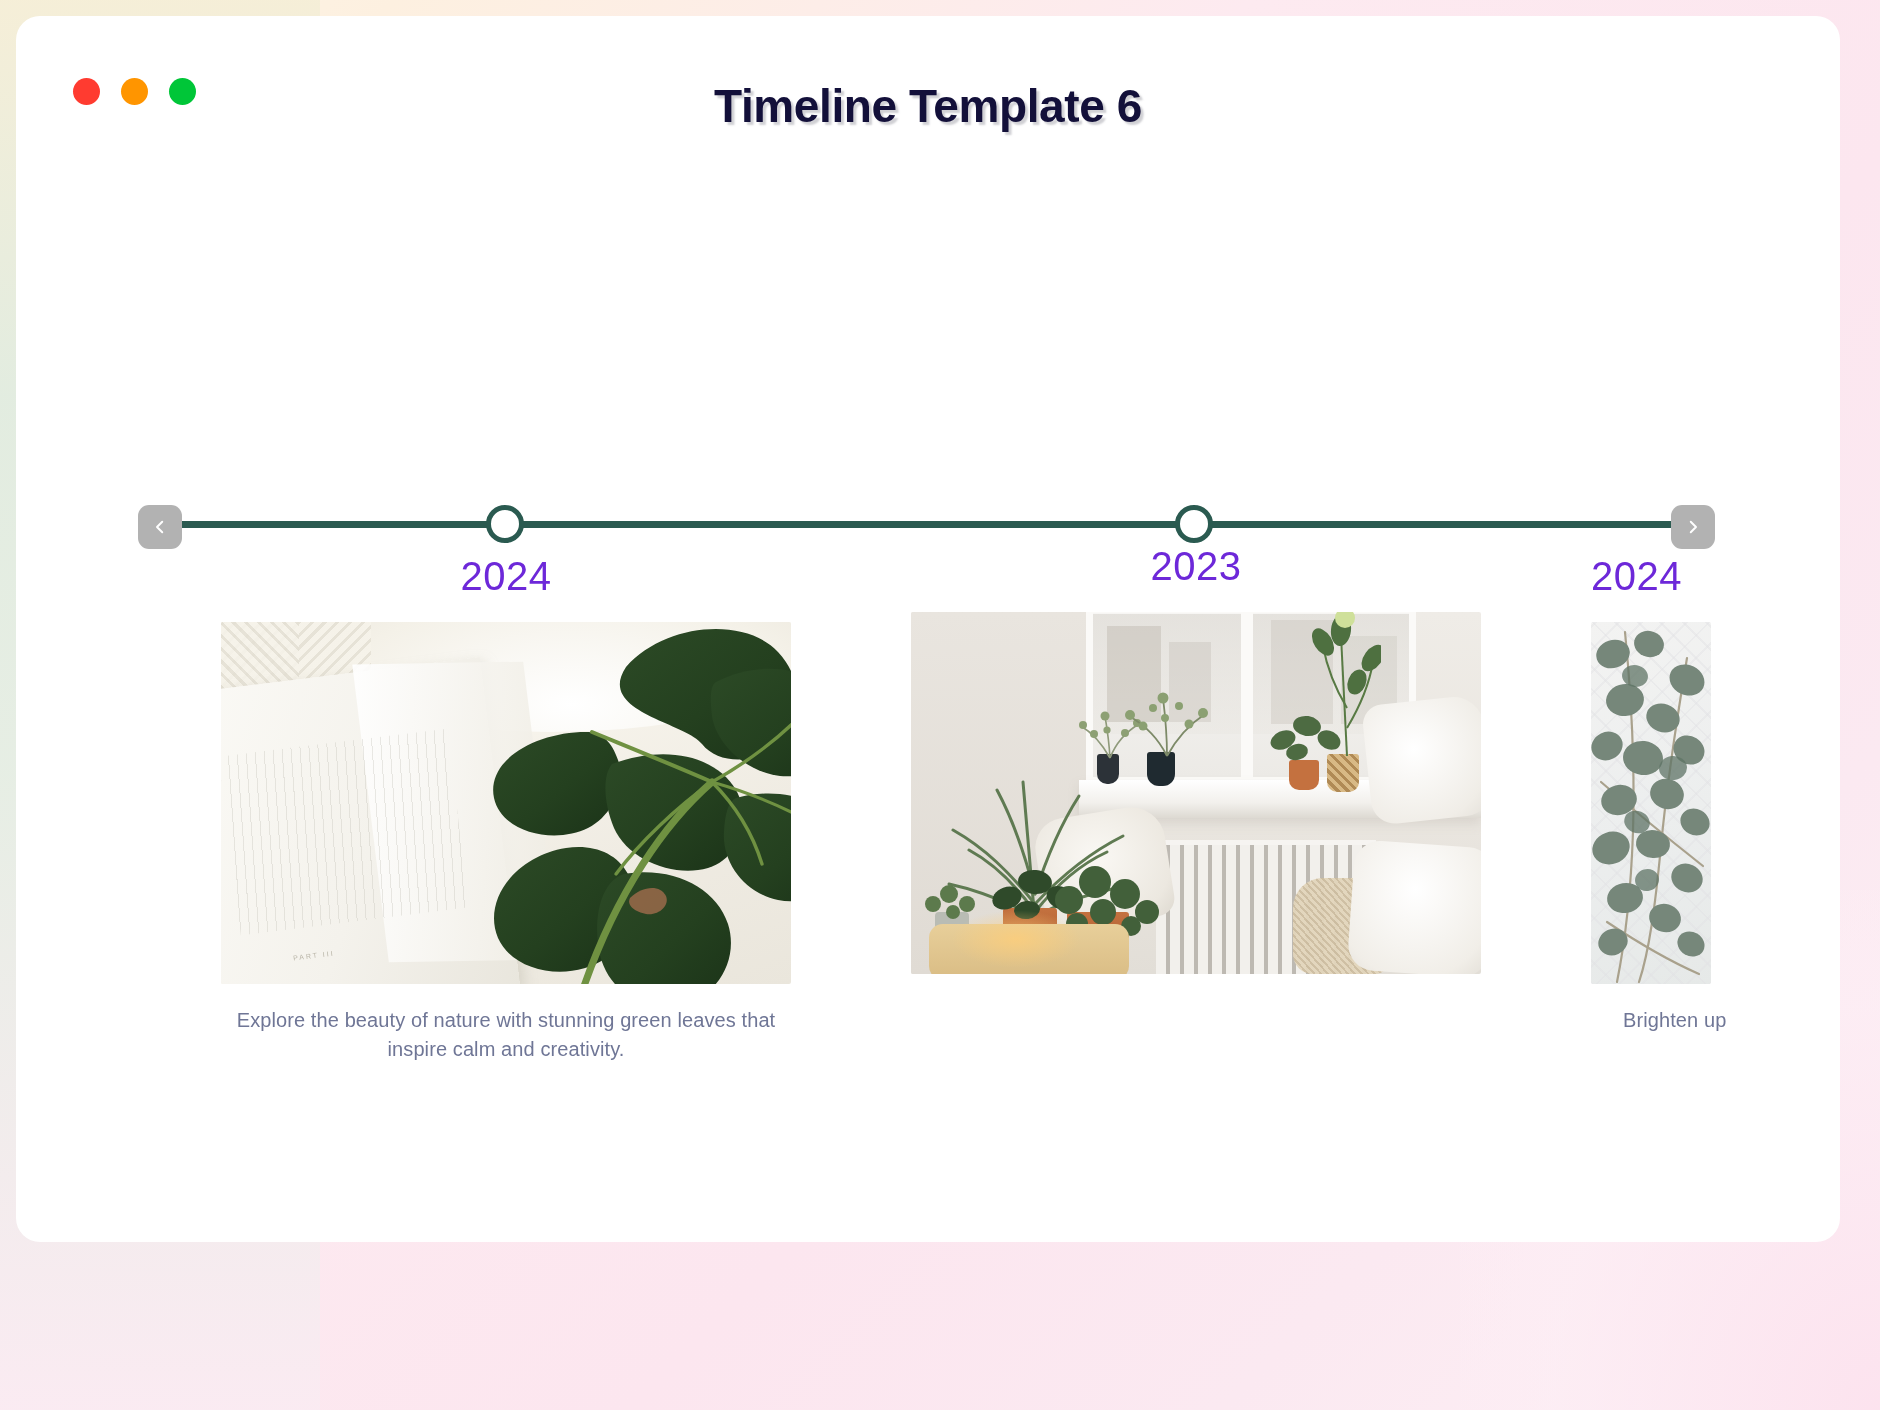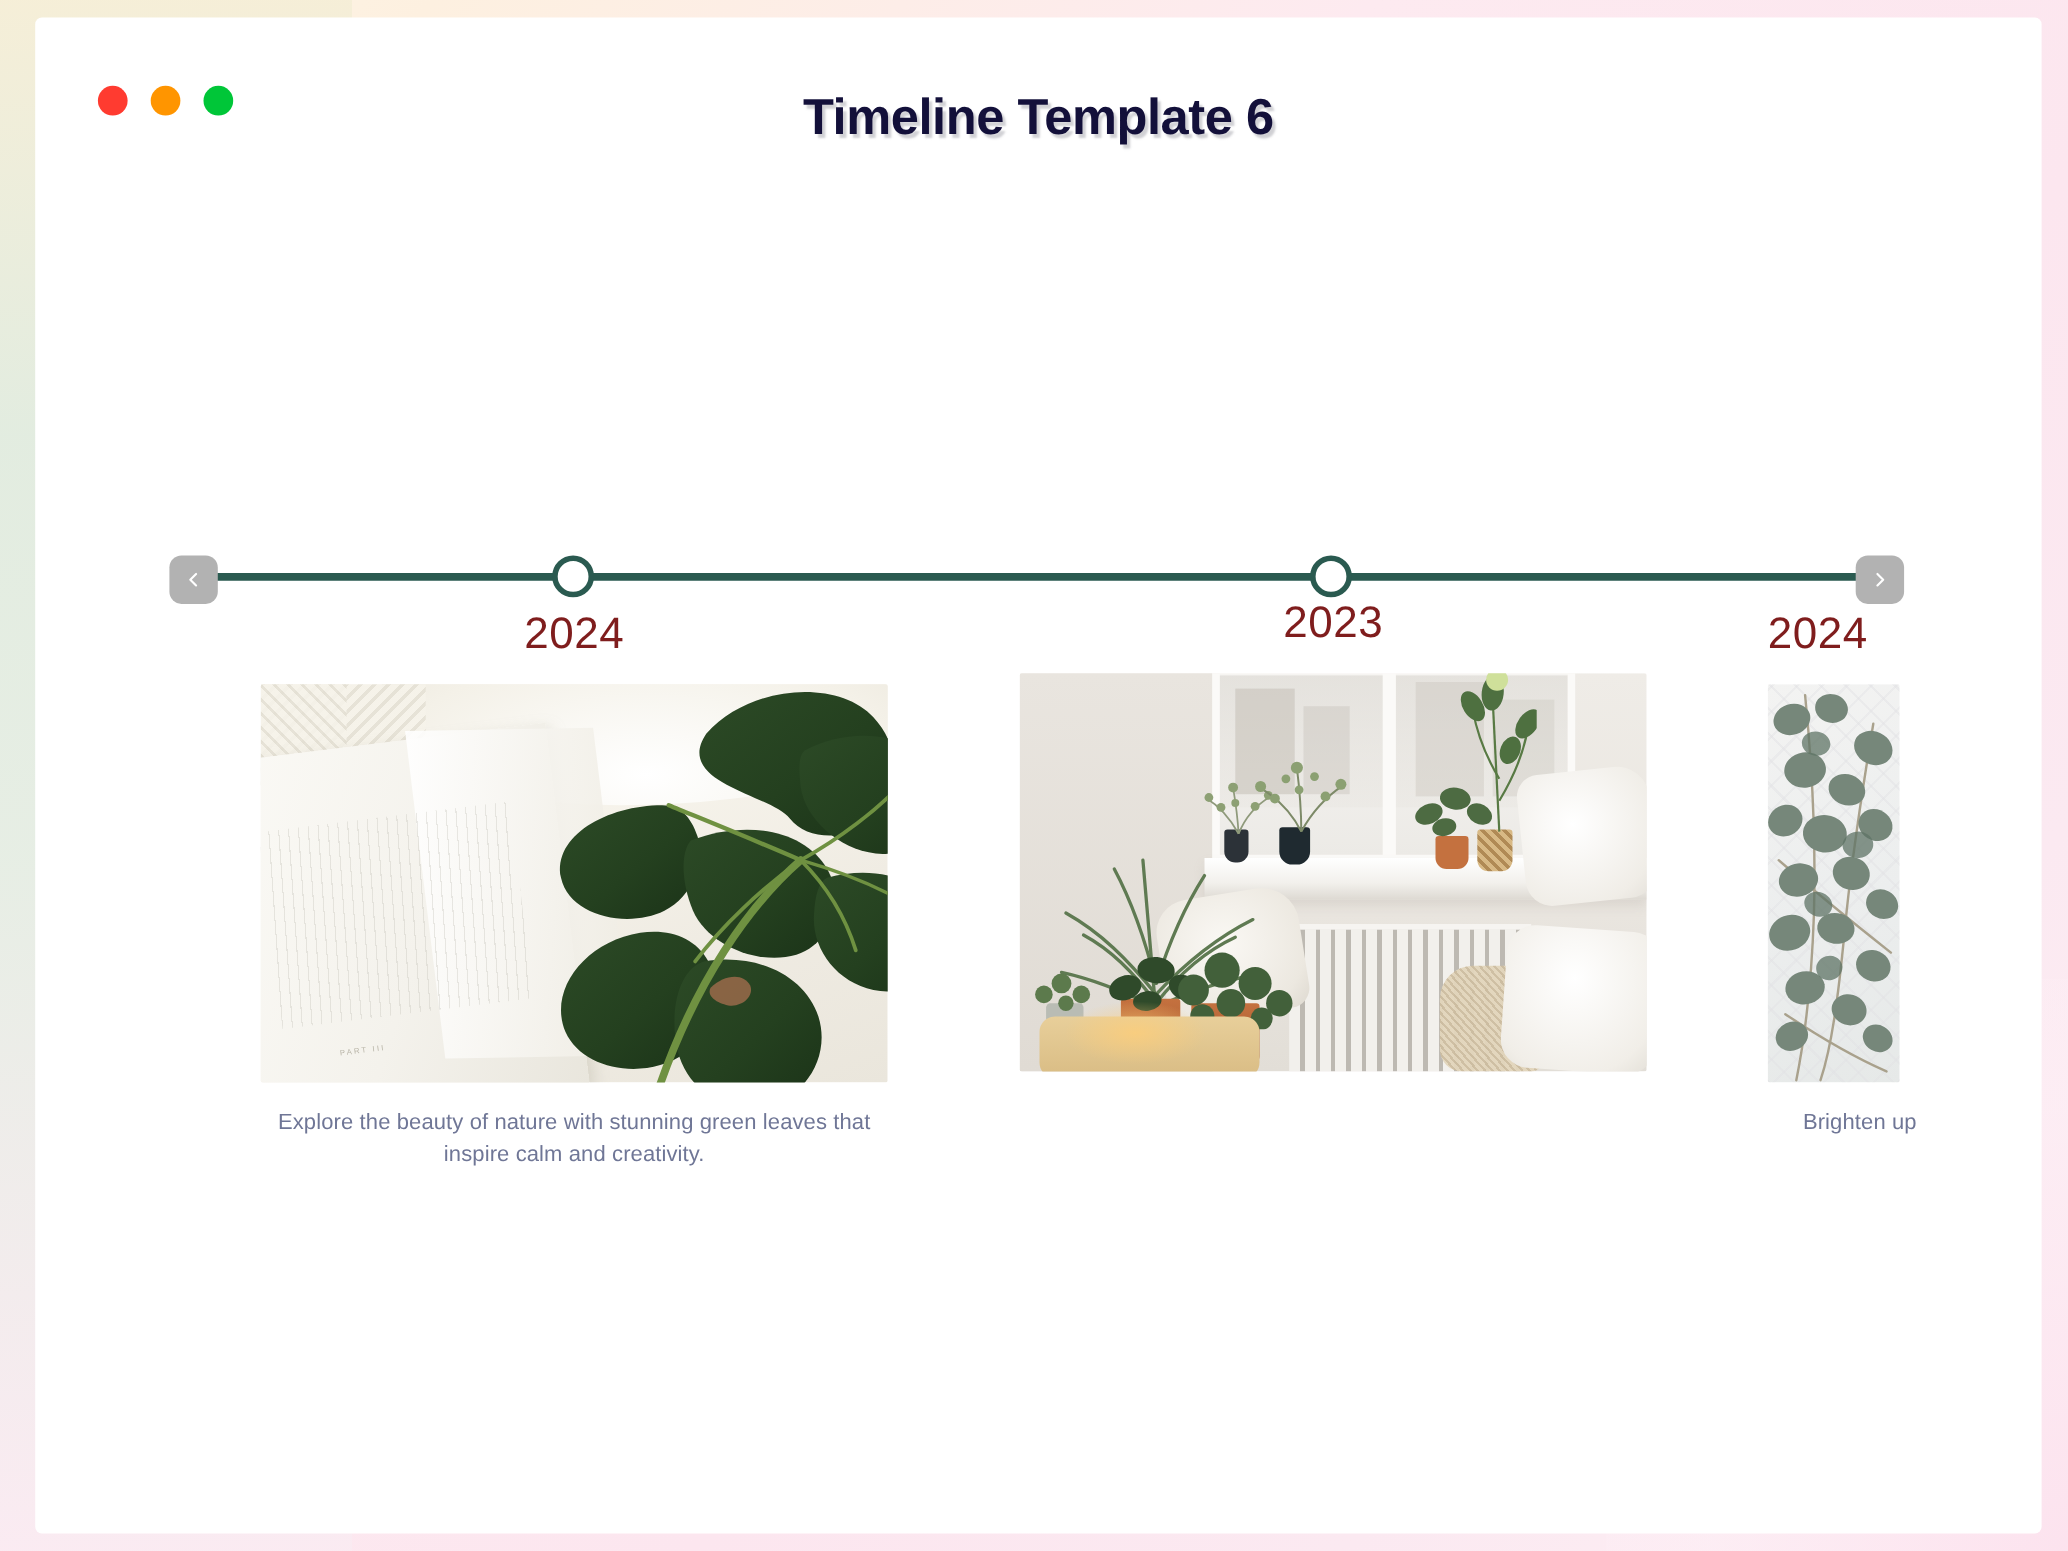--- a/index.html
+++ b/index.html
@@ -43,26 +43,26 @@
     background: radial-gradient(ellipse at bottom right,
        rgba(252,226,238,0.95) 0%,
        rgba(253,238,245,0.6) 55%,
        rgba(253,243,247,0) 100%);
     pointer-events: none;
   }
 
   
   .window {
     position: absolute;
-    left: 32px;
+    left: 16px;
     top: 16px;
     width: 1824px;
-    height: 1378px;
+    height: 1226px;
     background: #ffffff;
-    border-radius: 6px;
+    border-radius: 24px;
     overflow: hidden;
   }
 
   .traffic-lights {
     position: absolute;
     left: 57px;
     top: 62px;
     display: flex;
     gap: 21px;
     align-items: center;
@@ -138,21 +138,21 @@
 
   
   .item {
     position: absolute;
     text-align: center;
   }
 
   .item-year {
     font-size: 40px;
     font-weight: 400;
-    color: #7f1d1d;
+    color: #6d28d9;
     line-height: 1;
     letter-spacing: 0.5px;
   }
 
   .item-photo {
     margin-top: 26px;
     border-radius: 2px;
     overflow: hidden;
     position: relative;
   }

